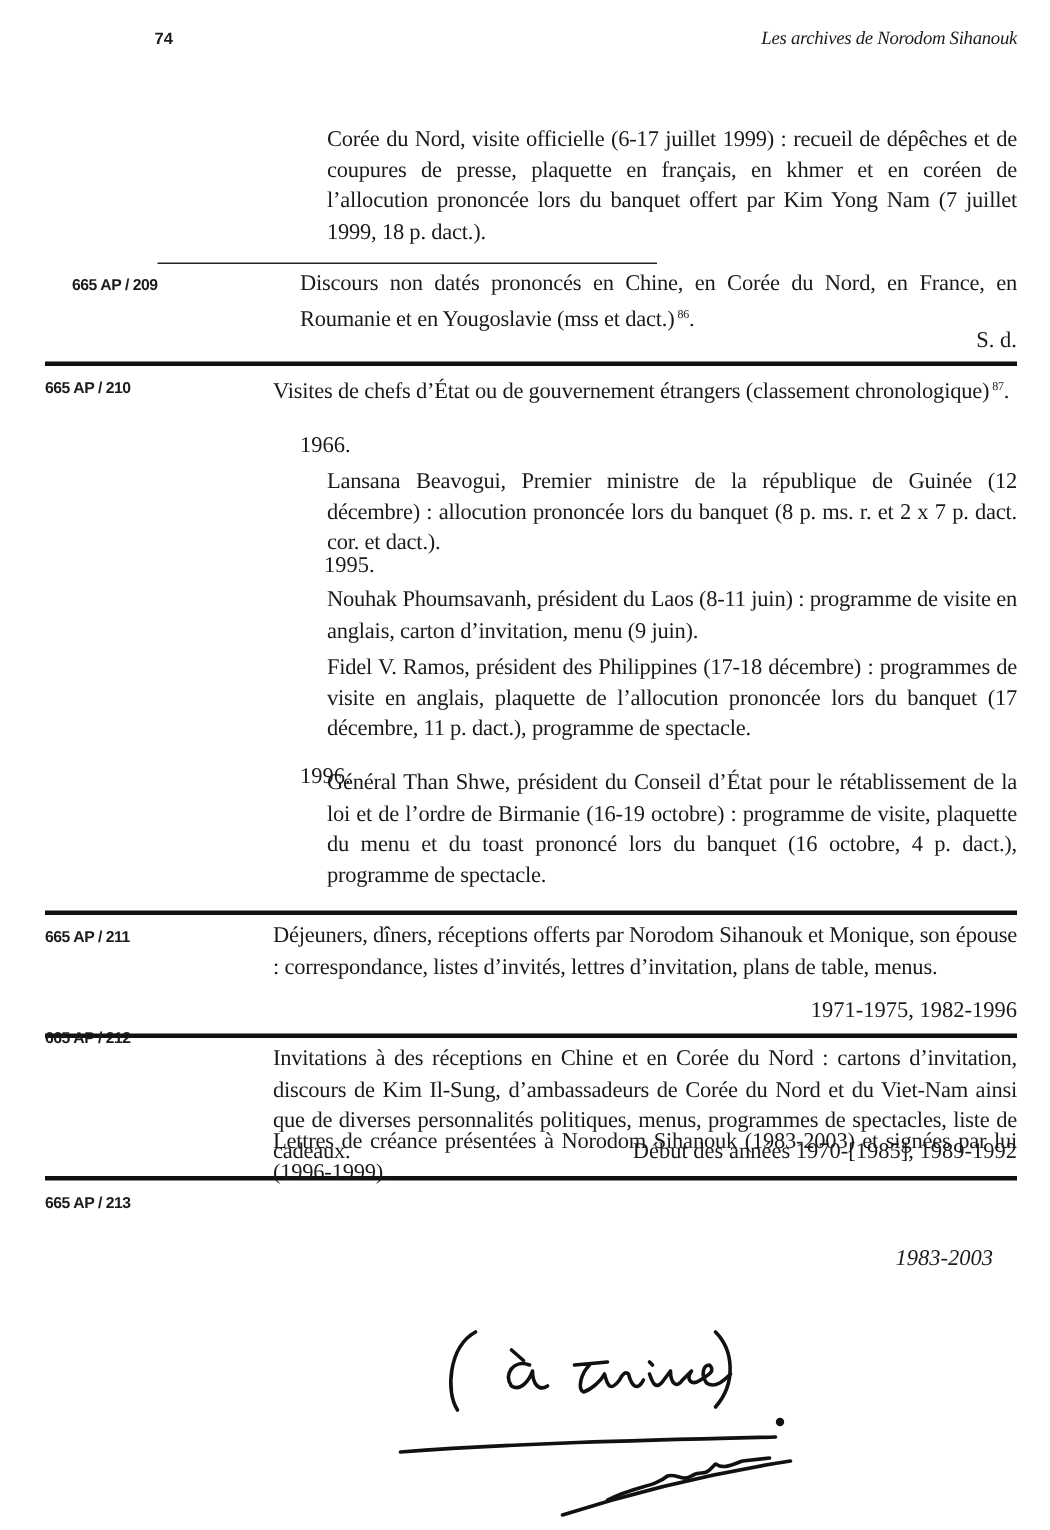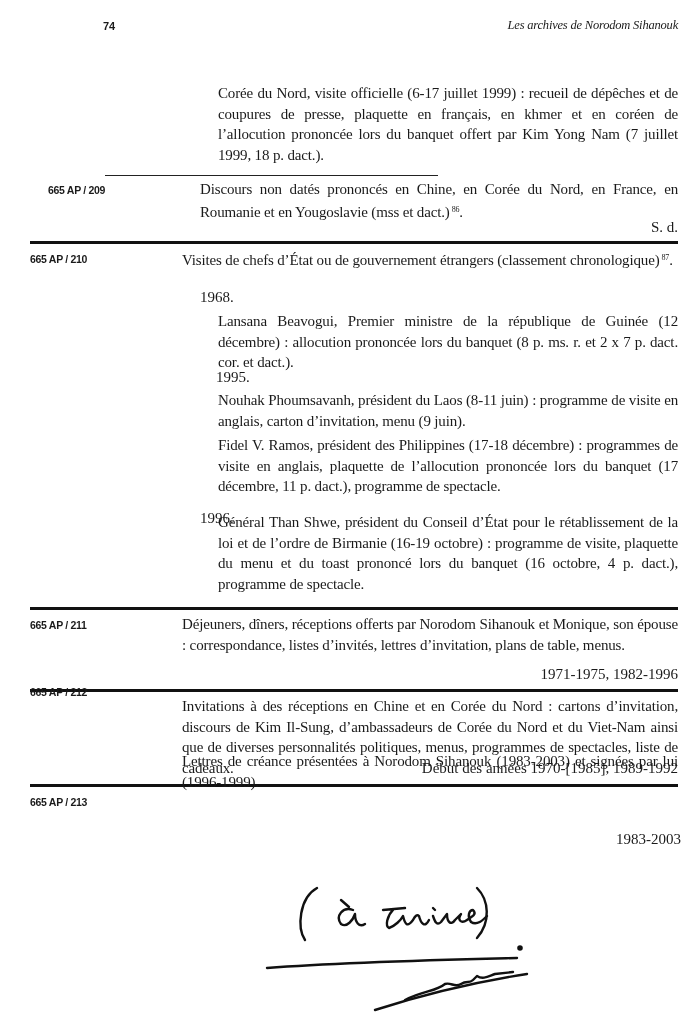--- a/index.html
+++ b/index.html
@@ -48,21 +48,21 @@
 </div>
 <div class="abs date-right" style="right:22px; top:219px;">S. d.</div>
 
 <div class="abs rule-thick" style="left:30px; top:241px; width:648px;"></div>
 
 <div class="abs cote" style="left:30px; top:253px;">665 AP / 210</div>
 <div class="abs text" style="left:182px; top:248px; width:496px;">
   <p><span>Visites de chefs d’État ou de gouvernement étrangers (classement chronologique)</span><sup class="fn">87</sup><span>.</span></p>
 </div>
 
-<div class="abs year" style="left:200px; top:289px;">1968.</div>
+<div class="abs year" style="left:200px; top:289px;">1966.</div>
 <div class="abs text" style="left:218px; top:311px; width:460px;">
   <p>Lansana Beavogui, Premier ministre de la république de Guinée (12 décembre) : allocution prononcée lors du banquet (8 p. ms. r. et 2 x 7 p. dact. cor. et dact.).</p>
 </div>
 
 <div class="abs year" style="left:200px; top:369px;margin-left:16px;">1995.</div>
 <div class="abs text" style="left:218px; top:390px; width:460px;">
   <p>Nouhak Phoumsavanh, président du Laos (8-11 juin) : programme de visite en anglais, carton d’invitation, menu (9 juin).</p>
 </div>
 <div class="abs text" style="left:218px; top:435px; width:460px;">
   <p>Fidel V. Ramos, président des Philippines (17-18 décembre) : programmes de visite en anglais, plaquette de l’allocution prononcée lors du banquet (17 décembre, 11 p. dact.), programme de spectacle.</p>
@@ -88,21 +88,21 @@
   <p>Invitations à des réceptions en Chine et en Corée du Nord : cartons d’invitation, discours de Kim Il-Sung, d’ambassadeurs de Corée du Nord et du Viet-Nam ainsi que de diverses personnalités politiques, menus, programmes de spectacles, liste de cadeaux.</p>
 </div>
 <div class="abs date-right" style="right:22px; top:760px;">Début des années 1970-[1985], 1989-1992</div>
 
 <div class="abs rule-thick" style="left:30px; top:784px; width:648px;"></div>
 
 <div class="abs cote" style="left:30px; top:796px;">665 AP / 213</div>
 <div class="abs text" style="left:182px; top:751px; width:496px;">
   <p>Lettres de créance présentées à Norodom Sihanouk (1983-2003) et signées par lui (1996-1999).</p>
 </div>
-<div class="abs date-right" style="right:19px; top:831px;">1983-2003</div>
+<div class="abs date-right" style="right:38px; top:831px;font-style:italic;">1983-2003</div>
 
 <div class="abs handwriting" style="left:255px; top:880px; width:300px; height:135px;">
   <svg width="300" height="135" viewBox="0 0 300 135">
     <g fill="none" stroke="#111" stroke-width="2.4" stroke-linecap="round" stroke-linejoin="round">
 
       <path d="M62 8 C44 18, 42 48, 50 60"></path>
 
       <path d="M98 30 C88 26, 80 36, 86 44 C92 48, 98 40, 100 34 C100 42, 104 48, 110 44"></path>
       <path d="M86 20 L94 27"></path>
 

